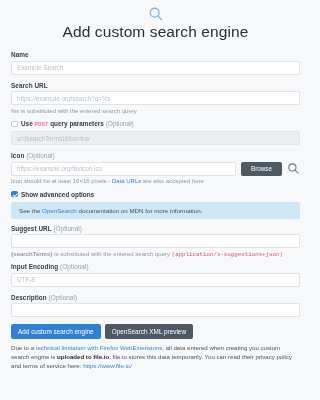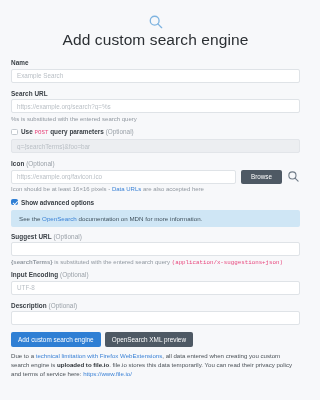--- a/index.html
+++ b/index.html
@@ -6,21 +6,21 @@
   html, body {
     margin: 0; padding: 0;
     width: 311px; height: 400px;
     background: #f7f8fa;
     font-family: "Liberation Sans", sans-serif;
     overflow: hidden;
   }
   .page {
     width: 311px; height: 392px;
     background: #f7f8fa;
-    padding: 8px 11px;
+    padding: 0 11px;
     position: relative;
   }
   .header {
     text-align: center;
     padding-top: 6px;
   }
   .header-icon {
     display: block;
     margin: 0 auto 1px auto;
     width: 16px; height: 16px;

